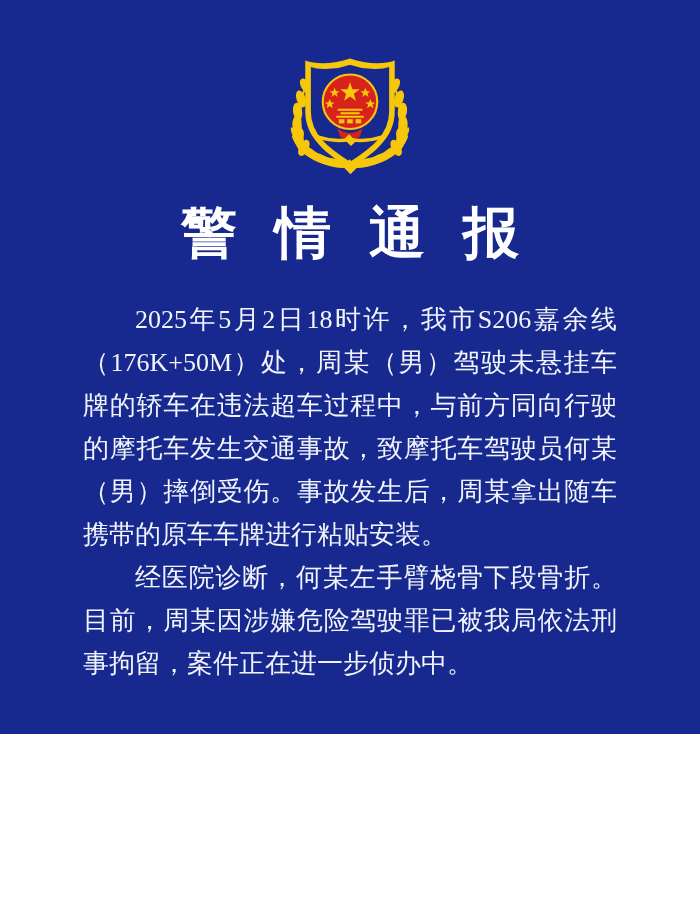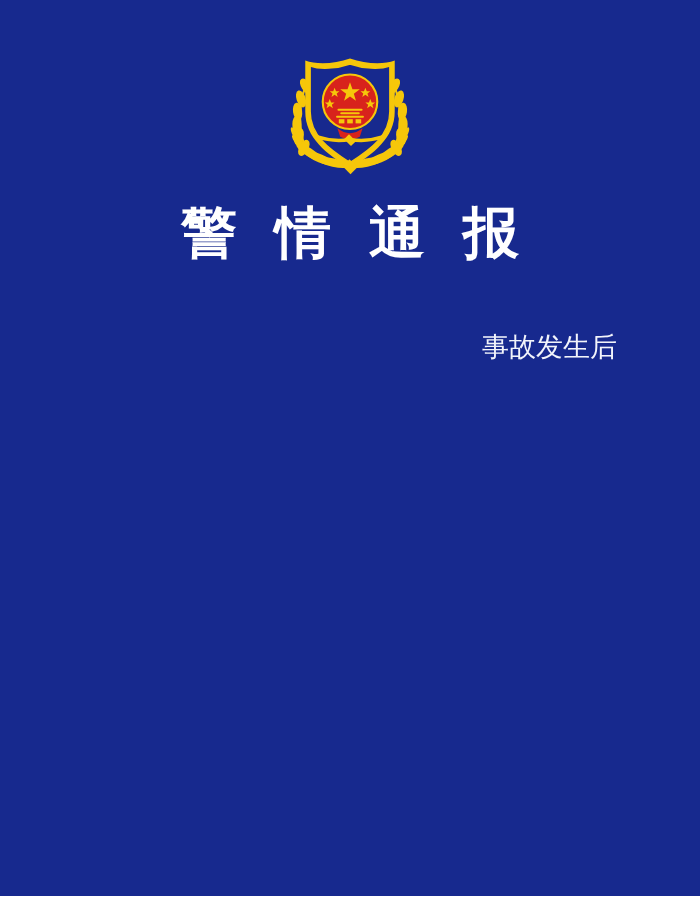--- a/index.html
+++ b/index.html
@@ -1,21 +1,21 @@
 <!DOCTYPE html>
 <html><head>
 <meta charset="utf-8">
 <style>
   * { margin: 0; padding: 0; box-sizing: border-box; }
   html, body { width: 700px; }
   body { font-family: "Liberation Serif", serif; }
 
   .page {
     width: 700px;
-    height: 896px;
+    height: 734px;
     background: #17298e;
     color: #f2f4fb;
     overflow: hidden;
   }
 
   .badge-wrap {
     margin-top: 50px;
     display: flex;
     justify-content: center;
   }
@@ -127,18 +127,22 @@
 
       <path d="M62,124 Q86,132 110,128 Q134,132 158,124" fill="none" stroke="#f6c70a" stroke-width="5"></path>
       <rect x="103" y="124" width="14" height="10" fill="#f6c70a" transform="rotate(45 110 129)"></rect>
 
       <rect x="102" y="160" width="16" height="14" fill="#f6c70a" transform="rotate(45 110 167)"></rect>
     </svg>
   </div>
 
   <h1 class="notice-title">警情通报</h1>
 
+  <div class="body-text">
+    <p>2025年5月2日18时许，我市S206嘉余线（176K+50M）处，周某（男）驾驶未悬挂车牌的轿车在违法超车过程中，与前方同向行驶的摩托车发生交通事故，致摩托车驾驶员何某（男）摔倒受伤。事故发生后，周某拿出随车携带的原车车牌进行粘贴安装。</p>
+    <p>经医院诊断，何某左手臂桡骨下段骨折。目前，周某因涉嫌危险驾驶罪已被我局依法刑事拘留，案件正在进一步侦办中。</p>
+  </div>
 
   <div class="signature">
     <div>事故发生后</div>
   </div>
 
 </div>
 
 </body></html>

